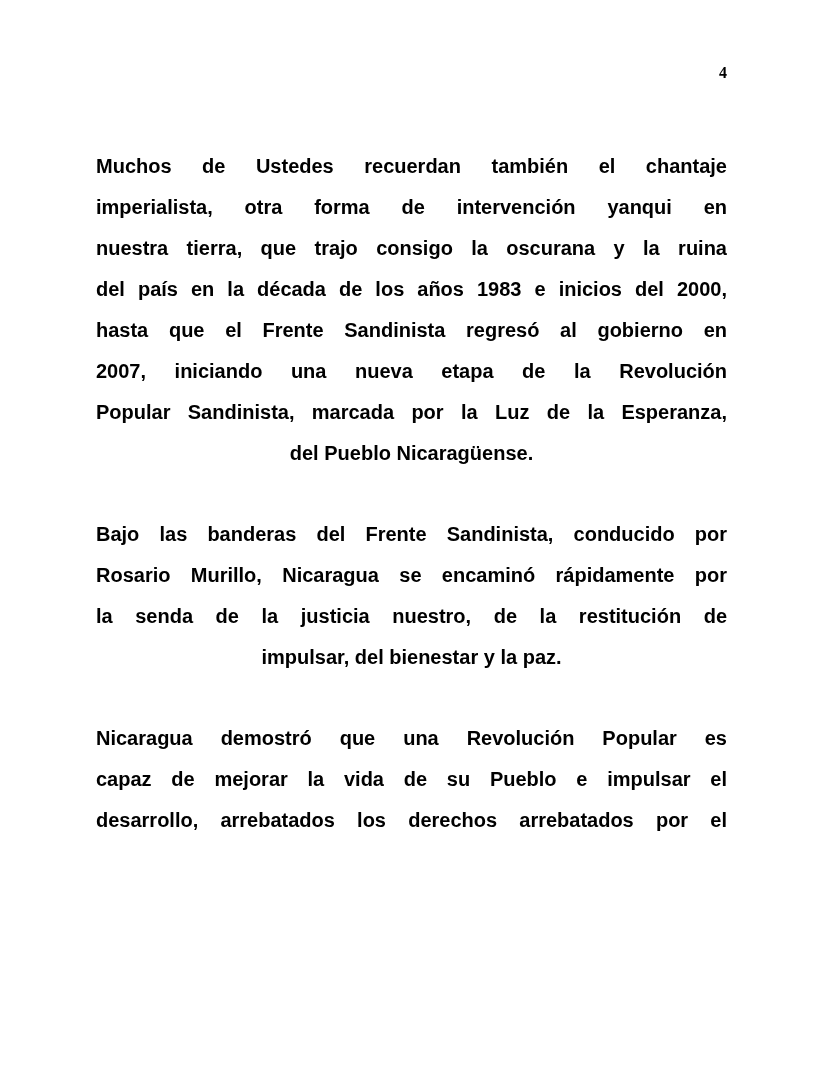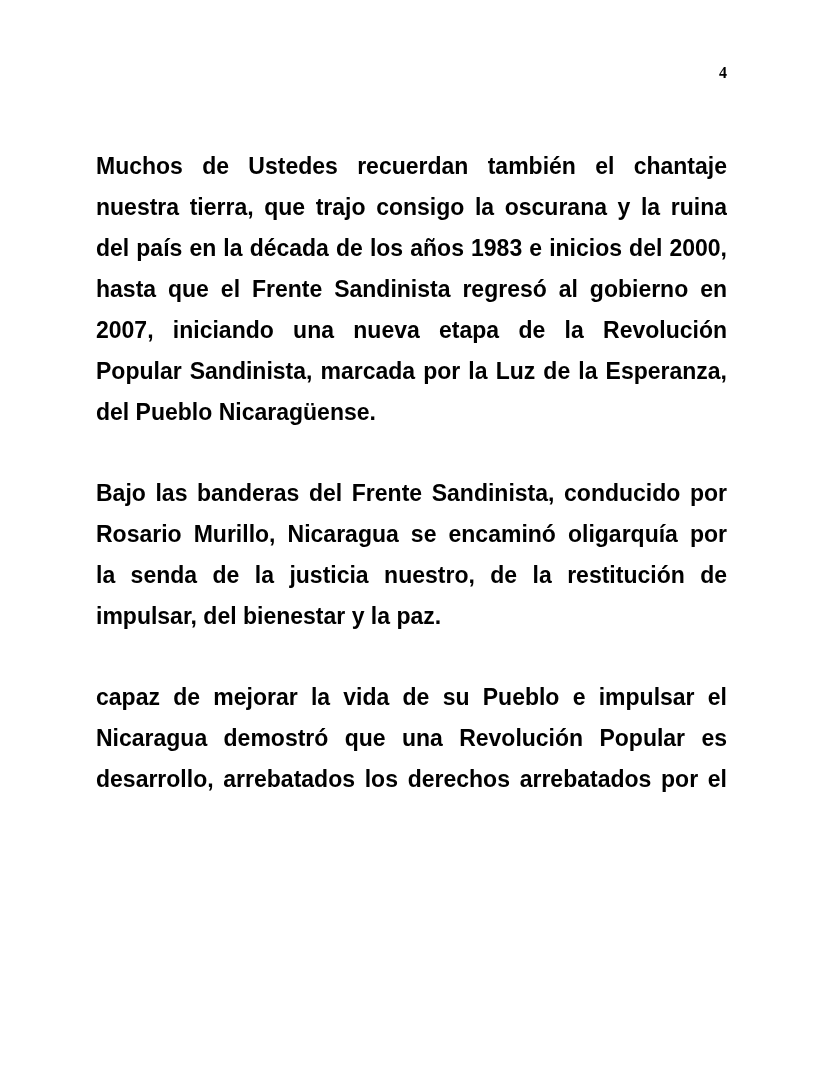--- a/index.html
+++ b/index.html
@@ -27,64 +27,65 @@
     line-height: 16px;
     color: #000000;
   }
   .body-text {
     position: absolute;
     top: 146px;
     left: 96px;
     width: 631px;
     font-family: "Liberation Sans", sans-serif;
     font-weight: bold;
-    font-size: 23px;
+    font-size: 20px;
     color: #000000;
   }
   .paragraph {
     margin: 0 0 40px 0;
   }
   .text-line {
     height: 41px;
     line-height: 41px;
     overflow: hidden;
     text-align: justify;
     text-align-last: justify;
   }
   .text-line.natural {
-    text-align: left;
+    text-align: center;
     text-align-last: auto;
   }
 </style>
 </head>
 <body>
 
 <div class="doc-page">
 
   <div class="page-number">4</div>
 
   <div class="body-text">
 
     <div class="paragraph">
       <div class="text-line">Muchos de Ustedes recuerdan también el chantaje</div>
+      <div class="text-line">imperialista, otra forma de intervención yanqui en</div>
       <div class="text-line">nuestra tierra, que trajo consigo la oscurana y la ruina</div>
       <div class="text-line">del país en la década de los años 1983 e inicios del 2000,</div>
       <div class="text-line">hasta que el Frente Sandinista regresó al gobierno en</div>
       <div class="text-line">2007, iniciando una nueva etapa de la Revolución</div>
       <div class="text-line">Popular Sandinista, marcada por la Luz de la Esperanza,</div>
       <div class="text-line natural">del Pueblo Nicaragüense.</div>
     </div>
 
     <div class="paragraph">
       <div class="text-line">Bajo las banderas del Frente Sandinista, conducido por</div>
-      <div class="text-line">Rosario Murillo, Nicaragua se encaminó oligarquía por</div>
+      <div class="text-line">Rosario Murillo, Nicaragua se encaminó rápidamente por</div>
       <div class="text-line">la senda de la justicia nuestro, de la restitución de</div>
       <div class="text-line natural">impulsar, del bienestar y la paz.</div>
     </div>
 
     <div class="paragraph">
+      <div class="text-line">Nicaragua demostró que una Revolución Popular es</div>
       <div class="text-line">capaz de mejorar la vida de su Pueblo e impulsar el</div>
-      <div class="text-line">Nicaragua demostró que una Revolución Popular es</div>
       <div class="text-line">desarrollo, arrebatados los derechos arrebatados por el</div>
     </div>
 
   </div>
 </div>
 
 </body></html>

